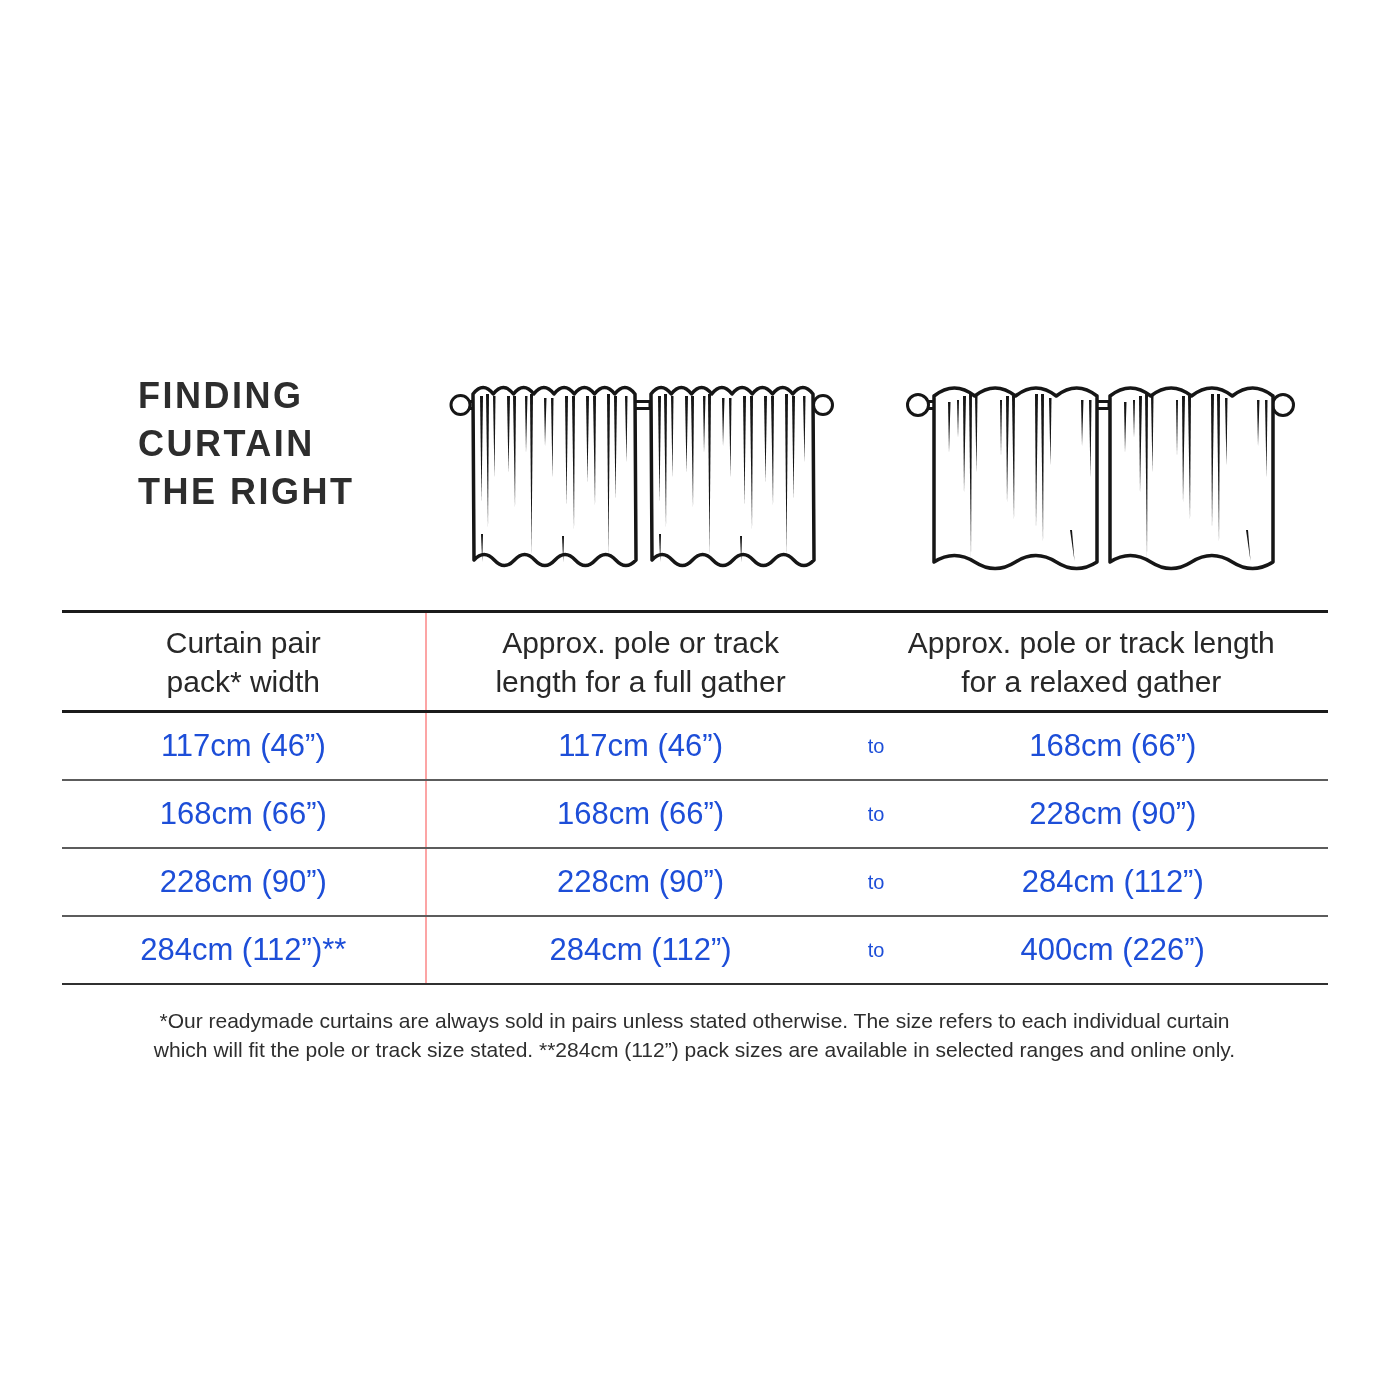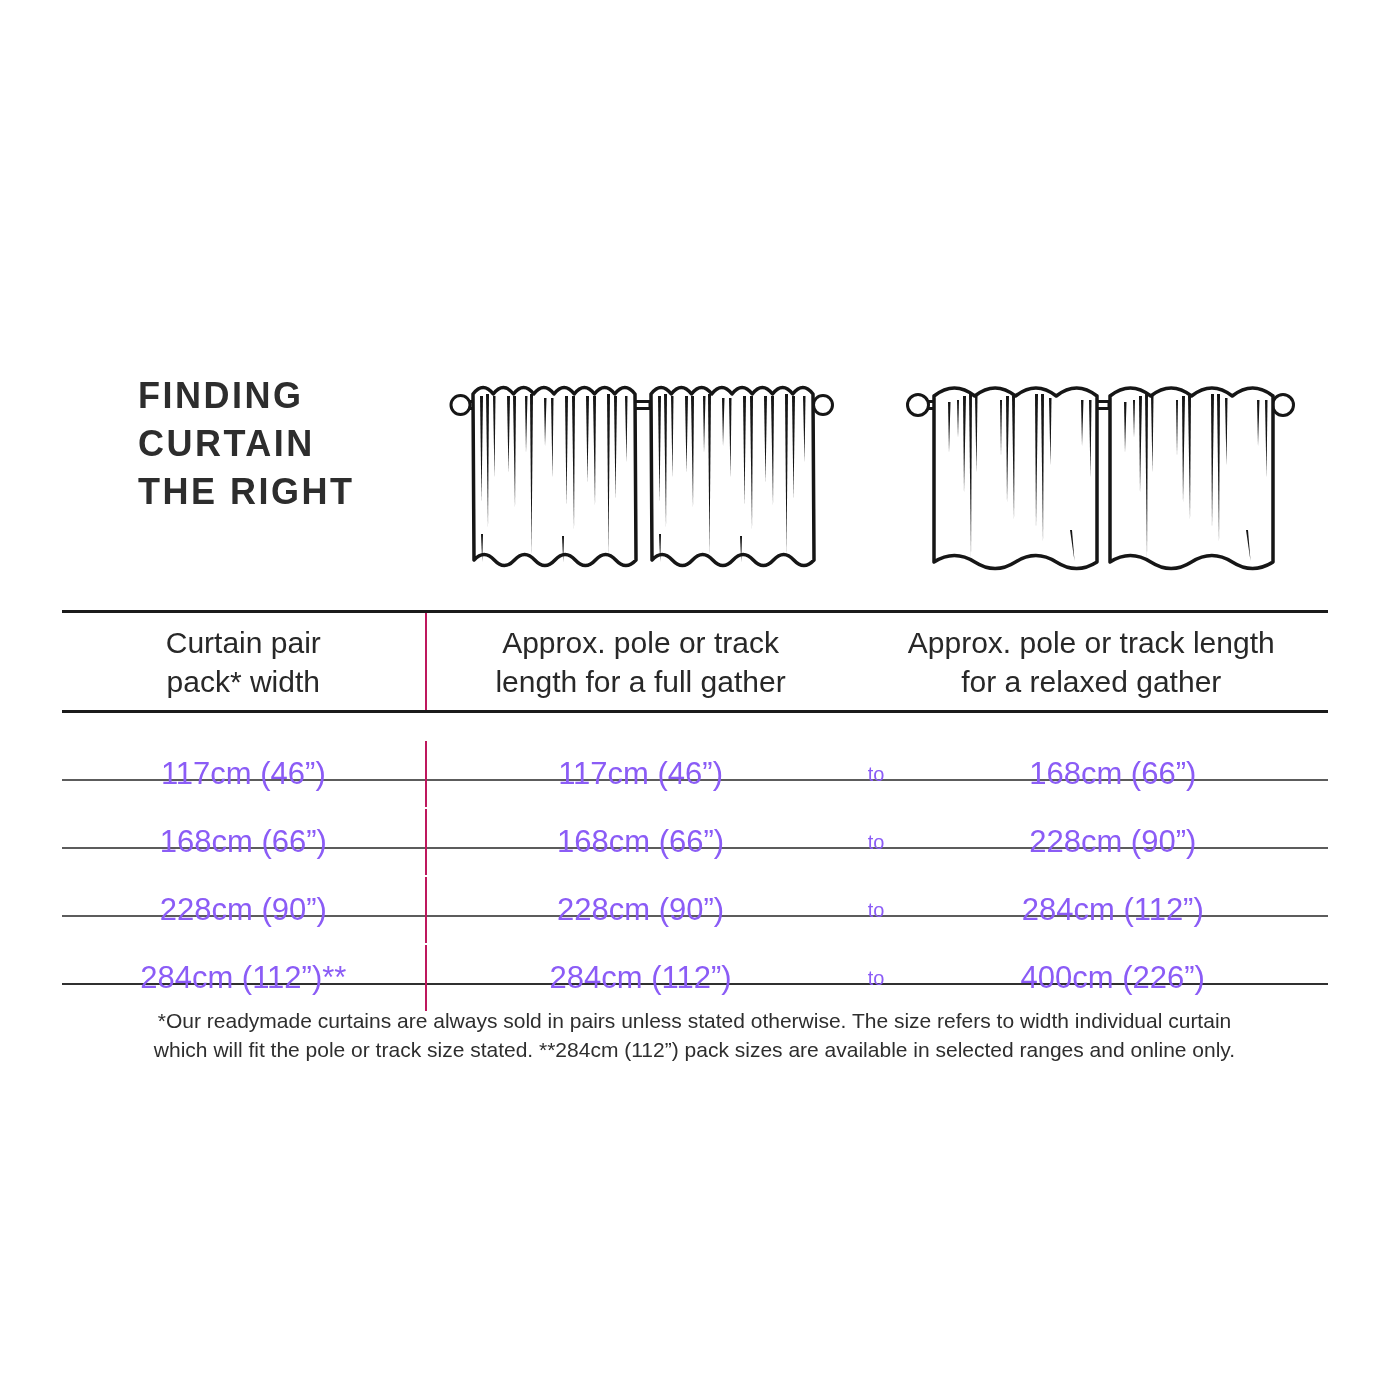--- a/index.html
+++ b/index.html
@@ -63,33 +63,32 @@
   .trow:last-child {
     border-bottom: 2px solid #303030;
   }
   .cell {
     height: 100%;
     display: flex;
     align-items: center;
     justify-content: center;
     text-align: center;
   }
-  .c1 { border-right: 2px solid #be185d; }
+  .c1 { border-right: 2px solid #fca5a5; }
   .hcell {
     font-size: 30px;
     line-height: 39px;
     color: #282828;
     white-space: pre-line;
   }
   .h3 { grid-column: 3 / 5; }
   .dcell {
     font-size: 31px;
-    color: #8b5cf6;
+    color: #1d4ed8;
     white-space: nowrap;
-    margin-top: 28px;
   }
   .tocell { font-size: 20px; }
 
   
   .footnote {
     position: absolute;
     left: 0;
     top: 1006px;
     width: 1389px;
     text-align: center;
@@ -237,17 +236,17 @@
 
     <div class="trow">
       <div class="cell dcell c1">284cm (112”)**</div>
       <div class="cell dcell">284cm (112”)</div>
       <div class="cell dcell tocell">to</div>
       <div class="cell dcell">400cm (226”)</div>
     </div>
   </div>
 
   <div class="footnote">
-    <div class="footnote-line">*Our readymade curtains are always sold in pairs unless stated otherwise. The size refers to width individual curtain</div>
+    <div class="footnote-line">*Our readymade curtains are always sold in pairs unless stated otherwise. The size refers to each individual curtain</div>
     <div class="footnote-line">which will fit the pole or track size stated. **284cm (112”) pack sizes are available in selected ranges and online only.</div>
   </div>
 
 </div>
 
 </body></html>

